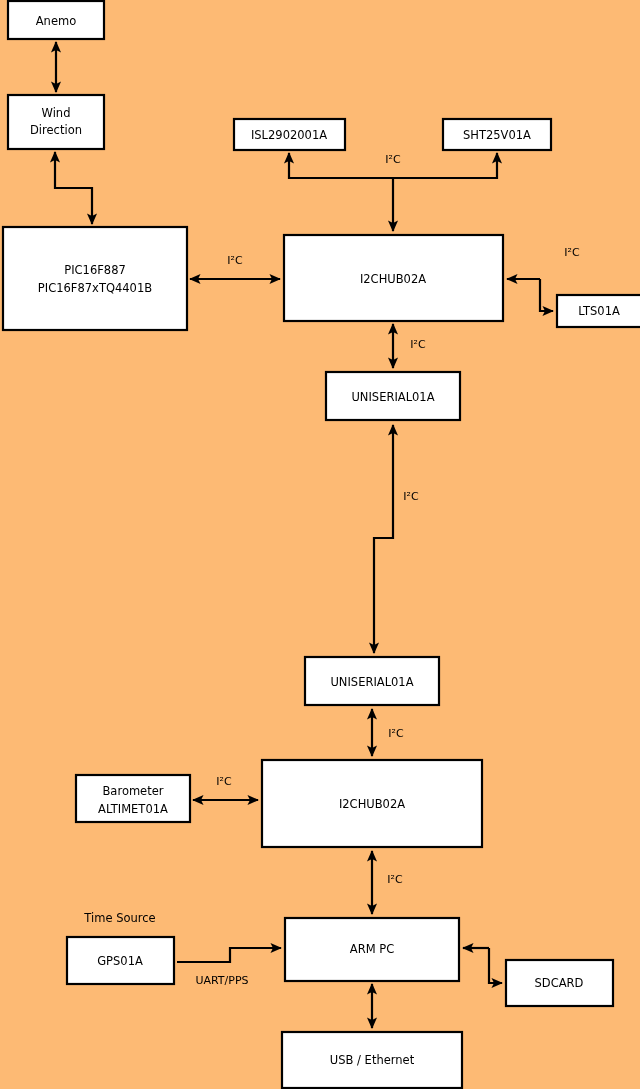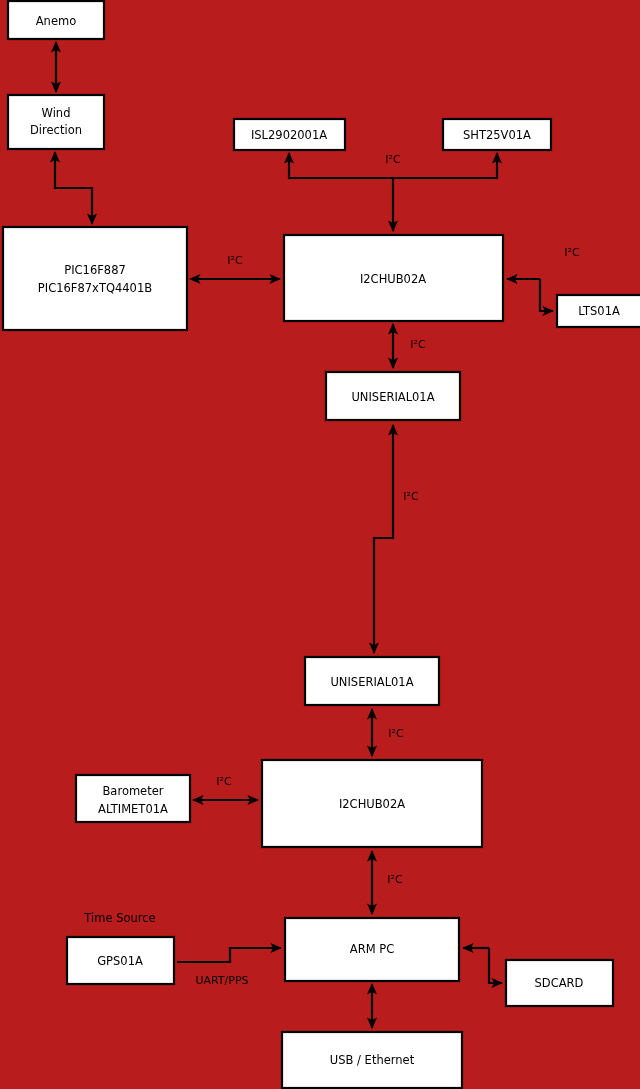--- a/index.html
+++ b/index.html
@@ -10,21 +10,21 @@
   body {
     width: 640px;
     height: 1089px;
     overflow: hidden;
     font-family: "DejaVu Sans", sans-serif;
   }
   #diagram-root {
     position: relative;
     width: 640px;
     height: 1089px;
-    background: #b91c1c;
+    background: #fdba74;
   }
   svg#diagram-svg {
     display: block;
     width: 640px;
     height: 1089px;
   }
   .node-box {
     fill: #ffffff;
     stroke: #000000;
     stroke-width: 2.2;

